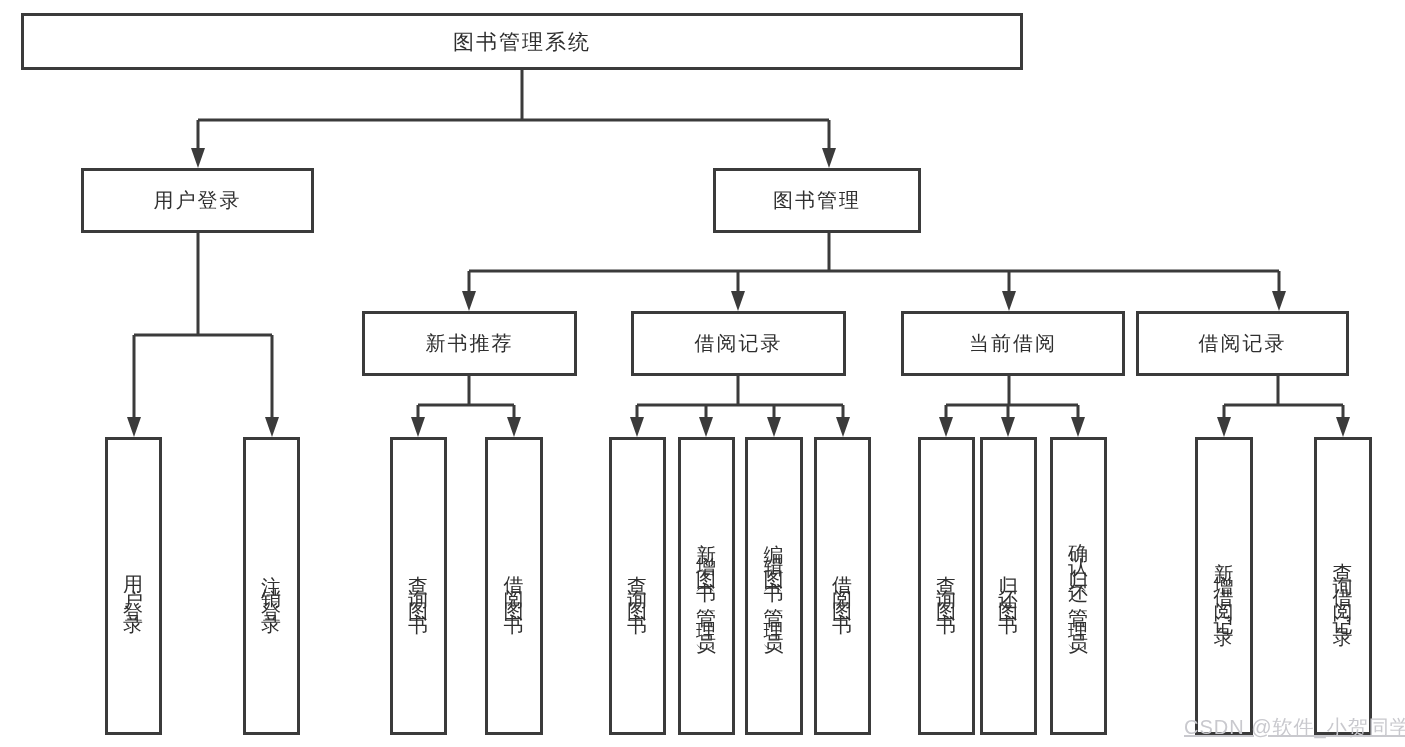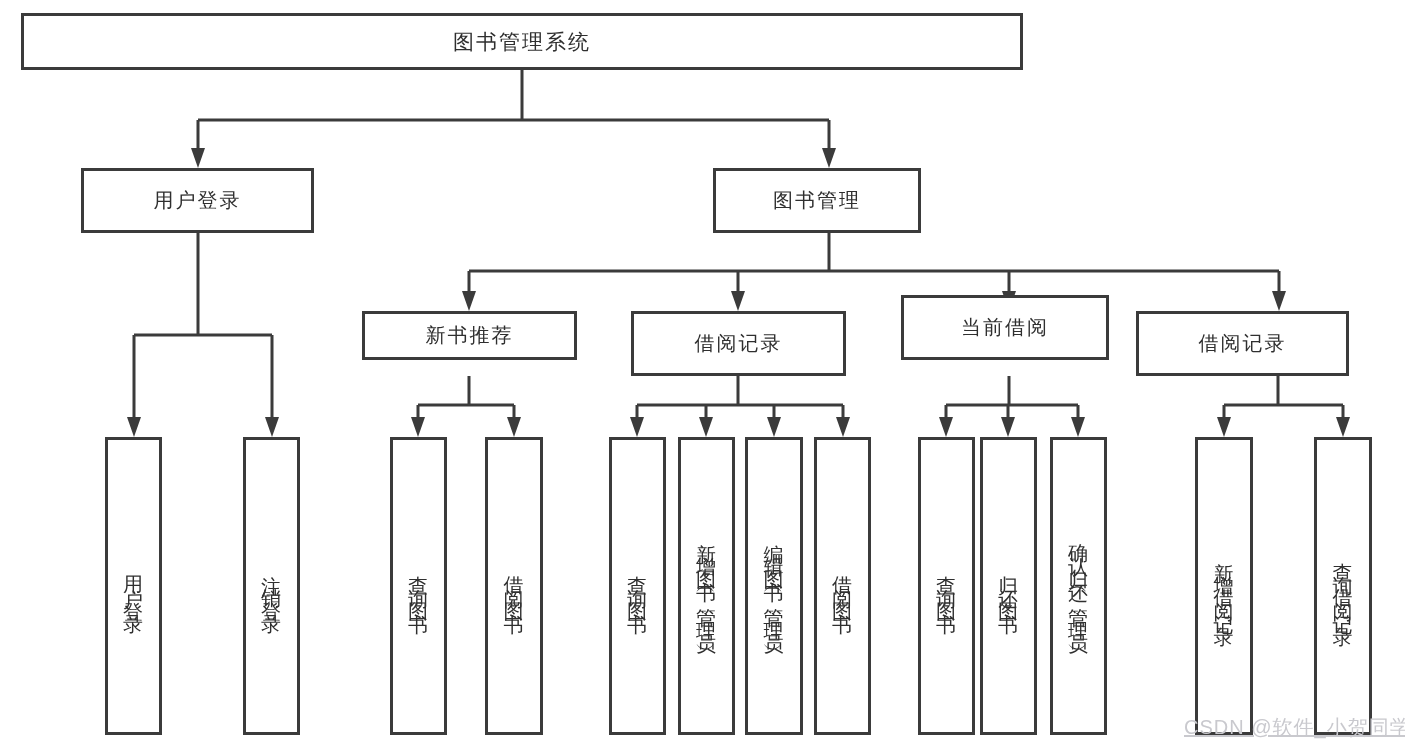--- a/index.html
+++ b/index.html
@@ -98,27 +98,27 @@
     <span>图书管理系统</span>
   </div>
 
   <div class="box h" style="left:81px;top:168px;width:233px;height:65px">
     <span>用户登录</span>
   </div>
   <div class="box h" style="left:713px;top:168px;width:208px;height:65px">
     <span>图书管理</span>
   </div>
 
-  <div class="box h" style="left:362px;top:311px;width:215px;height:49px">
+  <div class="box h" style="left:362px;top:311px;width:215px;height:65px">
     <span>新书推荐</span>
   </div>
   <div class="box h" style="left:631px;top:311px;width:215px;height:65px">
     <span>借阅记录</span>
   </div>
-  <div class="box h" style="left:901px;top:295px;width:208px;height:65px">
+  <div class="box h" style="left:901px;top:311px;width:224px;height:65px">
     <span>当前借阅</span>
   </div>
   <div class="box h" style="left:1136px;top:311px;width:213px;height:65px">
     <span>借阅记录</span>
   </div>
 
   <div class="box v" style="left:105px;top:437px;width:57px;height:298px">
     <span>用户登录</span>
   </div>
   <div class="box v" style="left:243px;top:437px;width:57px;height:298px">

